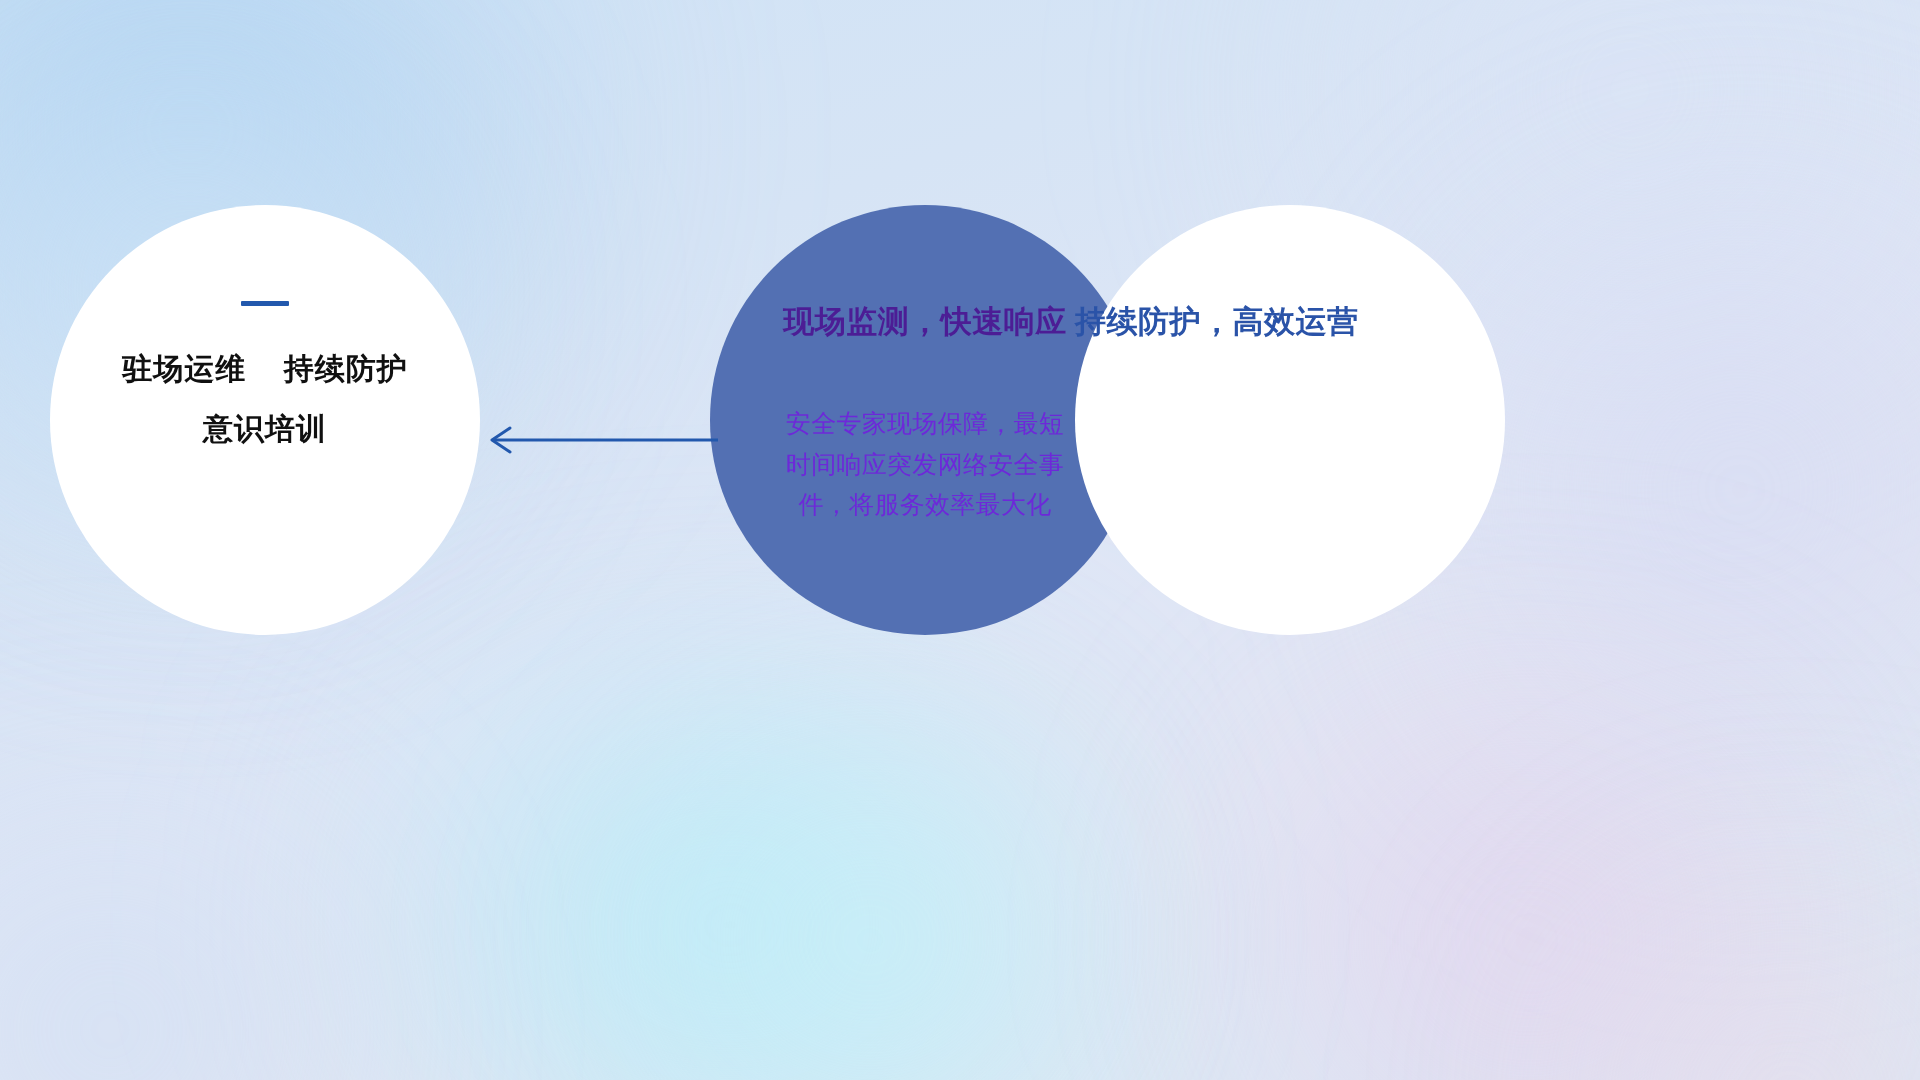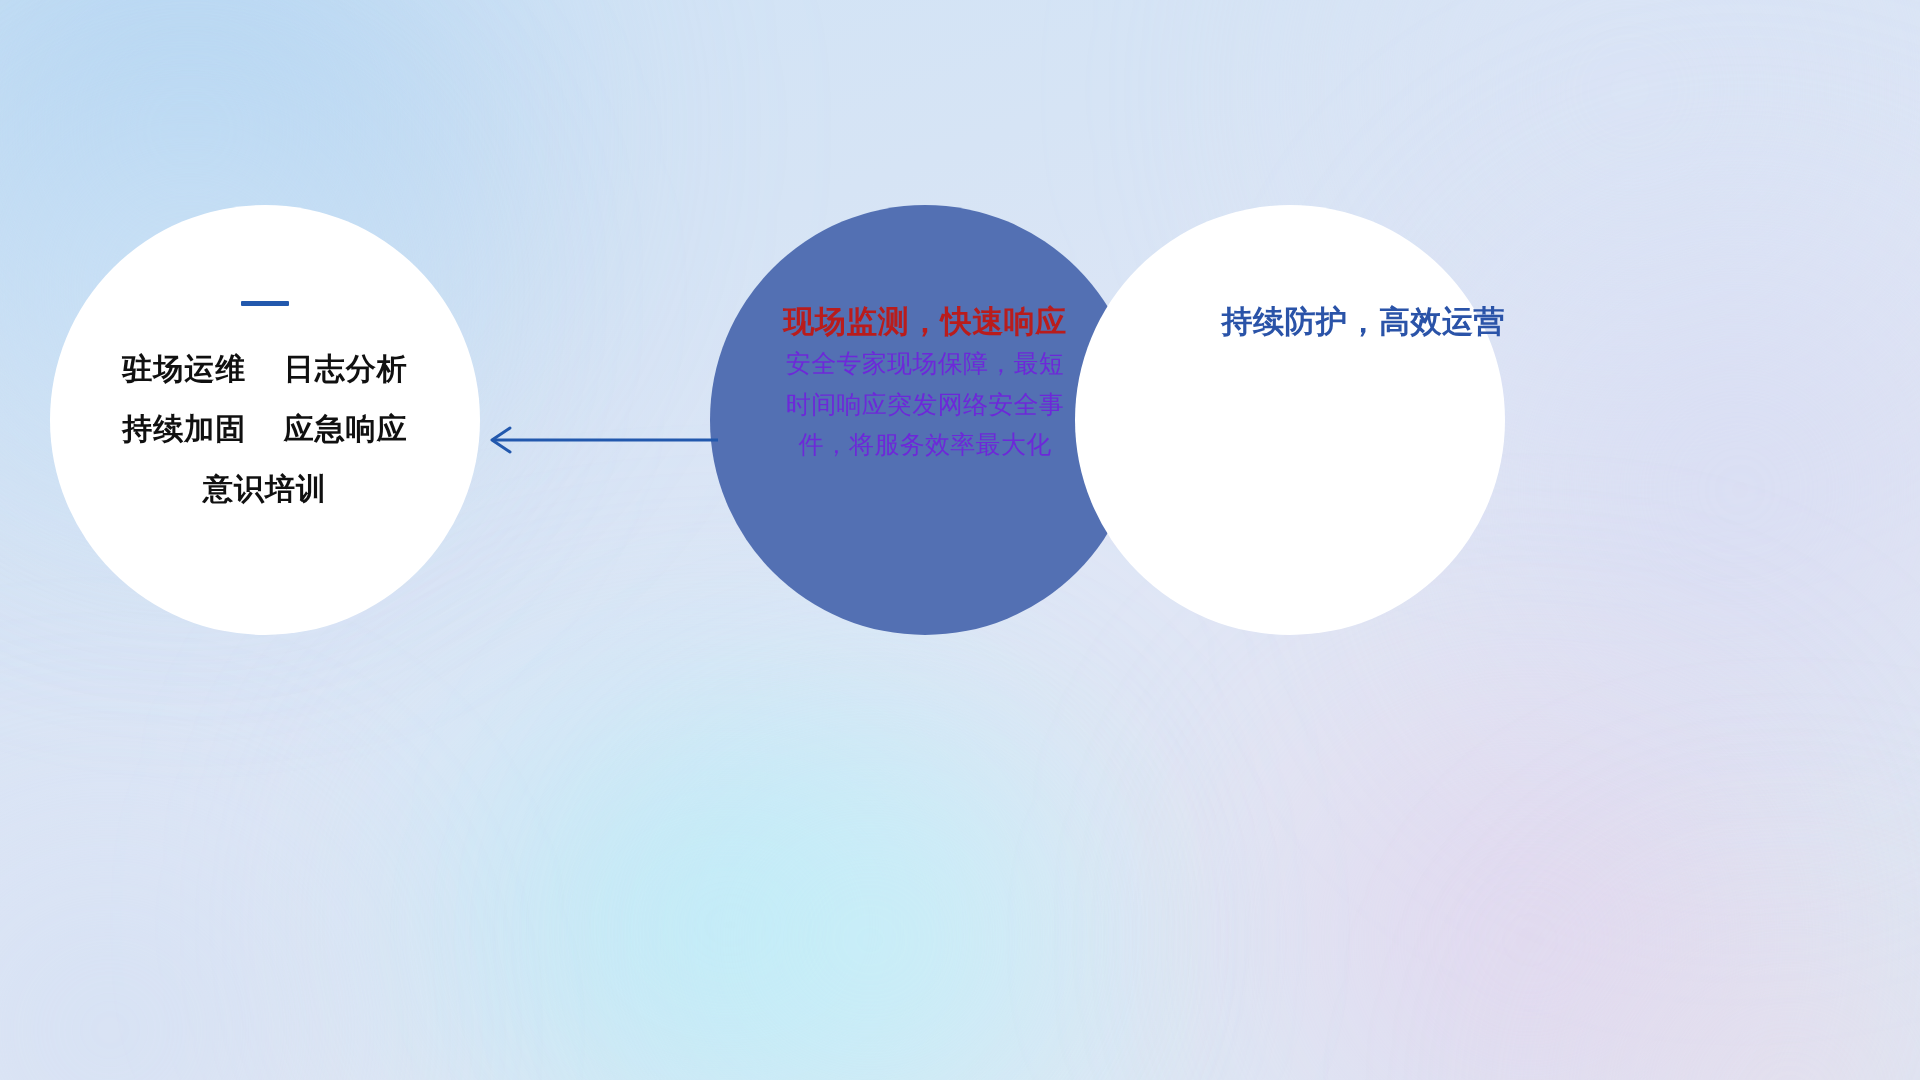--- a/index.html
+++ b/index.html
@@ -63,32 +63,32 @@
   }
   #left-line-3{margin-bottom:0;}
 
   
   #middle-content{
     position:absolute;left:710px;top:205px;width:430px;height:430px;
     display:flex;flex-direction:column;align-items:center;
     padding-top:96px;box-sizing:border-box;z-index:3;
   }
   #middle-title{
-    font-size:31px;font-weight:bold;color:#b91c1c;letter-spacing:.5px;
-    white-space:nowrap;
+    font-size:31px;font-weight:bold;color:#4c1d95;letter-spacing:.5px;
+    white-space:nowrap;margin-bottom:60px;
   }
   #middle-body{
     font-size:25px;color:#6d28d9;line-height:1.62;text-align:center;
     width:300px;letter-spacing:.3px;
   }
 
   
   #right-content{
     position:absolute;left:1075px;top:205px;width:430px;height:430px;
-    display:flex;flex-direction:column;align-items:flex-end;
+    display:flex;flex-direction:column;align-items:flex-start;
     padding-top:96px;box-sizing:border-box;z-index:4;
   }
   #right-title{
     font-size:31px;font-weight:bold;color:#2a53a8;letter-spacing:.5px;
     white-space:nowrap;margin-bottom:60px;
   }
   #right-body{
     font-size:25px;color:#141414;line-height:1.62;text-align:center;
     width:340px;letter-spacing:.3px;
   }
@@ -118,22 +118,21 @@
 
 <div id="arrow">
   <svg width="240" height="50" viewBox="0 0 240 50" xmlns="http://www.w3.org/2000/svg">
     <line x1="238" y1="25" x2="14" y2="25" stroke="#2258ad" stroke-width="3"></line>
     <polyline points="30,13 12,25 30,37" fill="none" stroke="#2258ad" stroke-width="3" stroke-linecap="round" stroke-linejoin="round"></polyline>
   </svg>
 </div>
 
 <div id="left-content">
   <div id="left-divider"></div>
-  <div class="left-line">驻场运维    日志分析</div>
-  <div class="left-line">持续加固    应急响应</div>
+  <div class="left-line">驻场运维    持续防护</div>
   <div class="left-line" id="left-line-3">意识培训</div>
 </div>
 
 <div id="middle-content">
   <div id="middle-title">现场监测，快速响应</div>
   <div id="middle-body">安全专家现场保障，最短时间响应突发网络安全事件，将服务效率最大化</div>
 </div>
 
 <div id="right-content">
   <div id="right-title">持续防护，高效运营</div>

